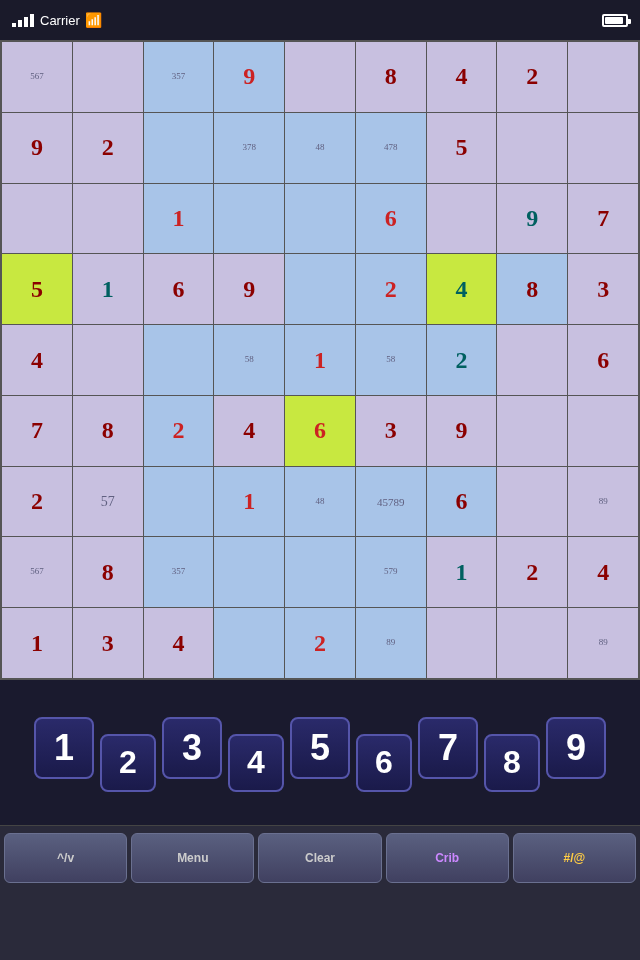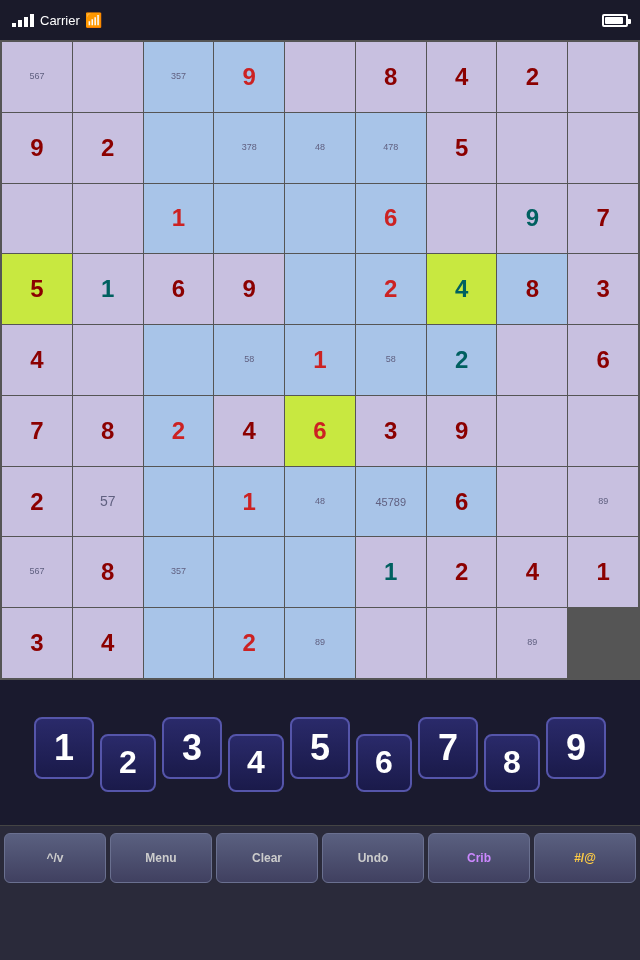--- a/index.html
+++ b/index.html
@@ -56,20 +56,21 @@
 
     
     #sudoku-grid {
       width: 640px;
       display: grid;
       grid-template-columns: repeat(9, 1fr);
       grid-template-rows: repeat(9, 1fr);
       border: 2px solid #555;
       background: #555;
       gap: 1px;
+      font-family: Liberation Serif, serif;
     }
 
     .cell {
       width: 100%;
       aspect-ratio: 1;
       display: flex;
       align-items: center;
       justify-content: center;
       font-size: 22px;
       font-weight: bold;
@@ -283,20 +284,23 @@
       </div>
       <div class="cell" style="background: rgb(200, 192, 224);">
         <span class="small-num" style="font-size: 9px; color: rgb(96, 96, 128); line-height: 1.1;">567</span>
       </div>
       <div class="cell" style="background: rgb(200, 192, 224); font-size: 24px; font-weight: bold; color: rgb(139, 0, 0);">8</div>
       <div class="cell" style="background: rgb(168, 196, 232);">
         <span class="small-num" style="font-size: 9px; color: rgb(96, 96, 128); line-height: 1.1;">357</span>
       </div>
       <div class="cell" style="background: rgb(168, 196, 232);"></div>
       <div class="cell" style="background: rgb(168, 196, 232);"></div>
+      <div class="cell" style="background: rgb(168, 196, 232);">
+        <span class="small-num" style="font-size: 9px; color: rgb(96, 96, 128); line-height: 1.1;">579</span>
+      </div>
       <div class="cell" style="background: rgb(200, 192, 224); font-size: 24px; font-weight: bold; color: rgb(0, 96, 96);">1</div>
       <div class="cell" style="background: rgb(200, 192, 224); font-size: 24px; font-weight: bold; color: rgb(139, 0, 0);">2</div>
       <div class="cell" style="background: rgb(200, 192, 224); font-size: 24px; font-weight: bold; color: rgb(139, 0, 0);">4</div>
       <div class="cell" style="background: rgb(200, 192, 224); font-size: 24px; font-weight: bold; color: rgb(139, 0, 0);">1</div>
       <div class="cell" style="background: rgb(200, 192, 224); font-size: 24px; font-weight: bold; color: rgb(139, 0, 0);">3</div>
       <div class="cell" style="background: rgb(200, 192, 224); font-size: 24px; font-weight: bold; color: rgb(139, 0, 0);">4</div>
       <div class="cell" style="background: rgb(168, 196, 232);"></div>
       <div class="cell" style="background: rgb(168, 196, 232); font-size: 24px; font-weight: bold; color: rgb(204, 34, 34);">2</div>
       <div class="cell" style="background: rgb(168, 196, 232);">
         <span class="small-num" style="font-size: 9px; color: rgb(96, 96, 128); line-height: 1.1;">89</span>
@@ -337,16 +341,15 @@
   </div>
   <div class="num-col odd-col">
     <div class="num-btn">9</div>
   </div>
 </div>
 
 <div id="toolbar">
   <div class="tool-btn">^/v</div>
   <div class="tool-btn">Menu</div>
   <div class="tool-btn">Clear</div>
-  <div class="tool-btn">Undo</div>
   <div class="tool-btn tool-btn-purple">Crib</div>
   <div class="tool-btn tool-btn-accent">#/@</div>
 </div>
 
 </body></html>

